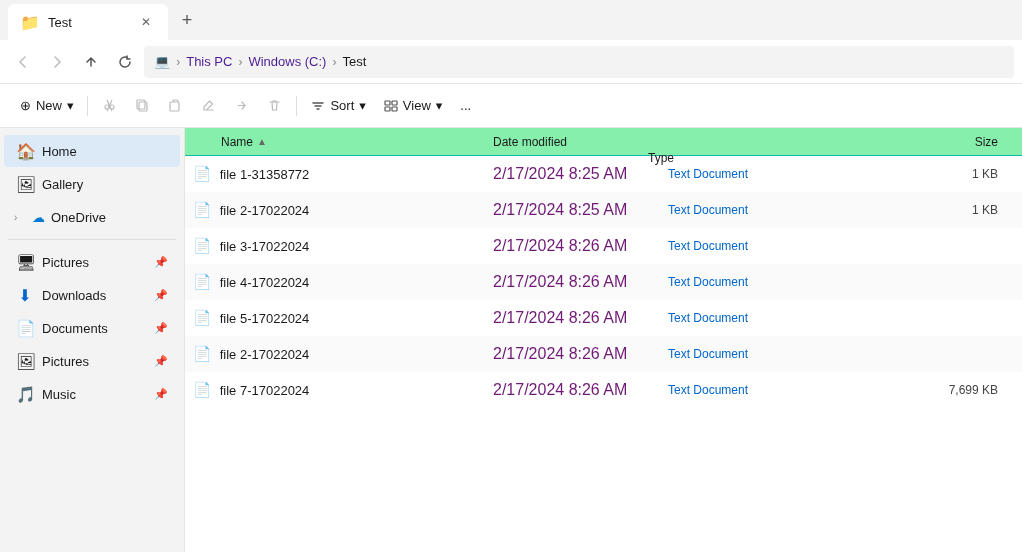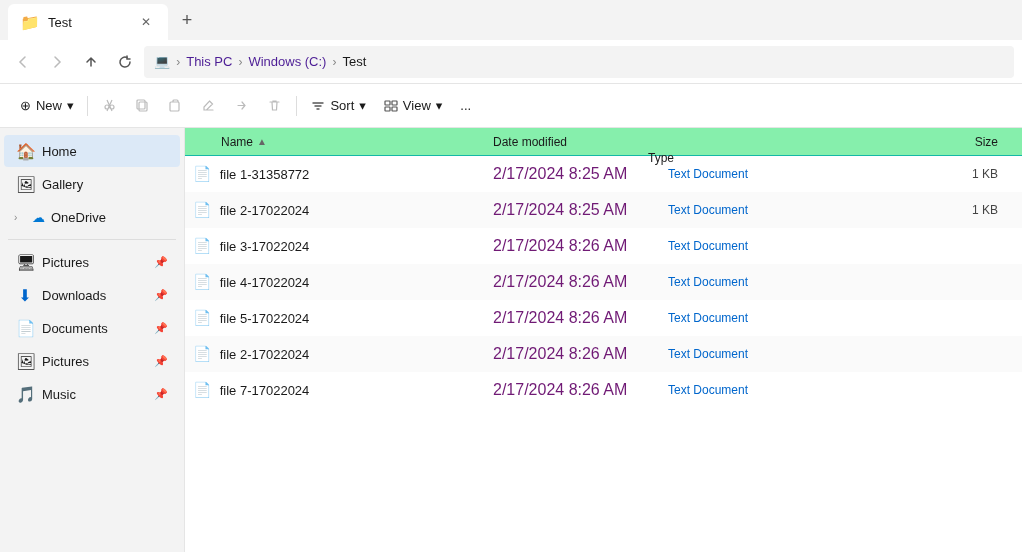--- a/index.html
+++ b/index.html
@@ -277,16 +277,17 @@
     <div class="file-cell-date">2/17/2024 8:26 AM</div>
     <div class="file-cell-type">Text Document</div>
   </div>
         <div class="file-row">
     <div class="file-cell-name">
       <span class="file-icon">📄</span>
       <span>file 7-17022024</span>
     </div>
     <div class="file-cell-date">2/17/2024 8:26 AM</div>
     <div class="file-cell-type">Text Document</div>
+    <div class="file-cell-size">7,699 KB</div>
   </div>
       </div>
   </div>
 </div>
 
 </body></html>

